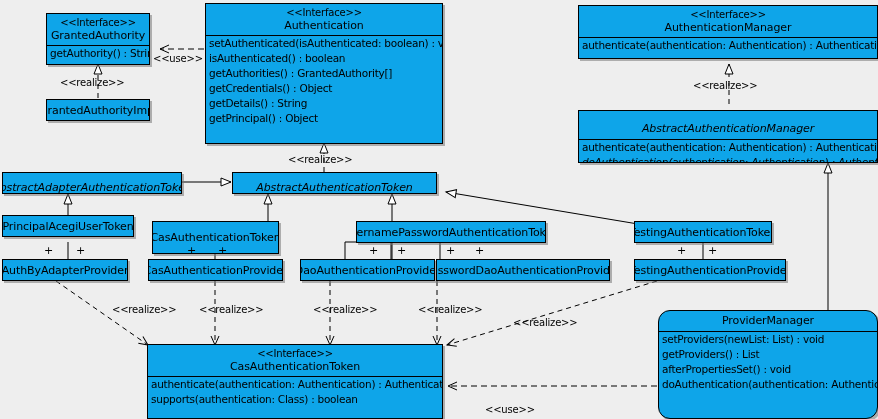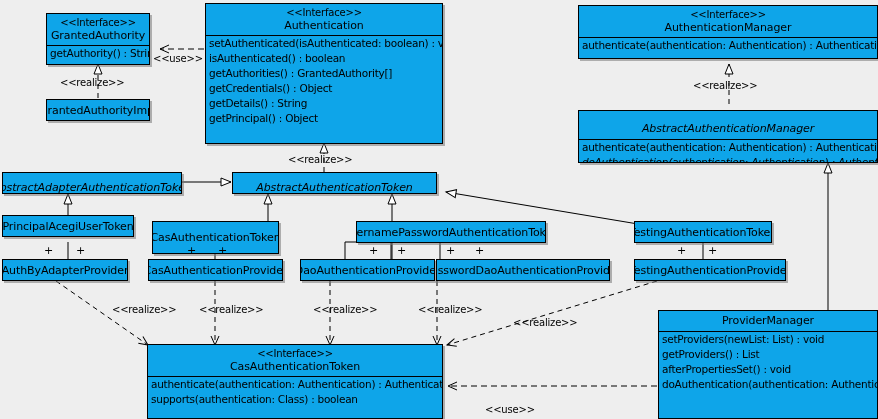--- a/index.html
+++ b/index.html
@@ -235,21 +235,21 @@
       <span class="stereo">&lt;&lt;Interface&gt;&gt;</span>
       <span class="cname">CasAuthenticationToken</span>
     </div>
     <div class="sep"></div>
     <div class="ops">
       <div class="op">authenticate(authentication: Authentication) : Authentication</div>
       <div class="op">supports(authentication: Class) : boolean</div>
     </div>
   </div>
 
-  <div class="uml" style="left:658px;top:310px;width:220px;height:109px;">
+  <div class="uml" style="left:658px;top:310px;width:220px;height:109px;border-radius:12px;">
     <div class="hdr" style="padding-top:3px;padding-bottom:4px;">
       <span class="cname">ProviderManager</span>
     </div>
     <div class="sep"></div>
     <div class="ops">
       <div class="op">setProviders(newList: List) : void</div>
       <div class="op">getProviders() : List</div>
       <div class="op">afterPropertiesSet() : void</div>
       <div class="op">doAuthentication(authentication: Authentication) : Authentication</div>
     </div>

